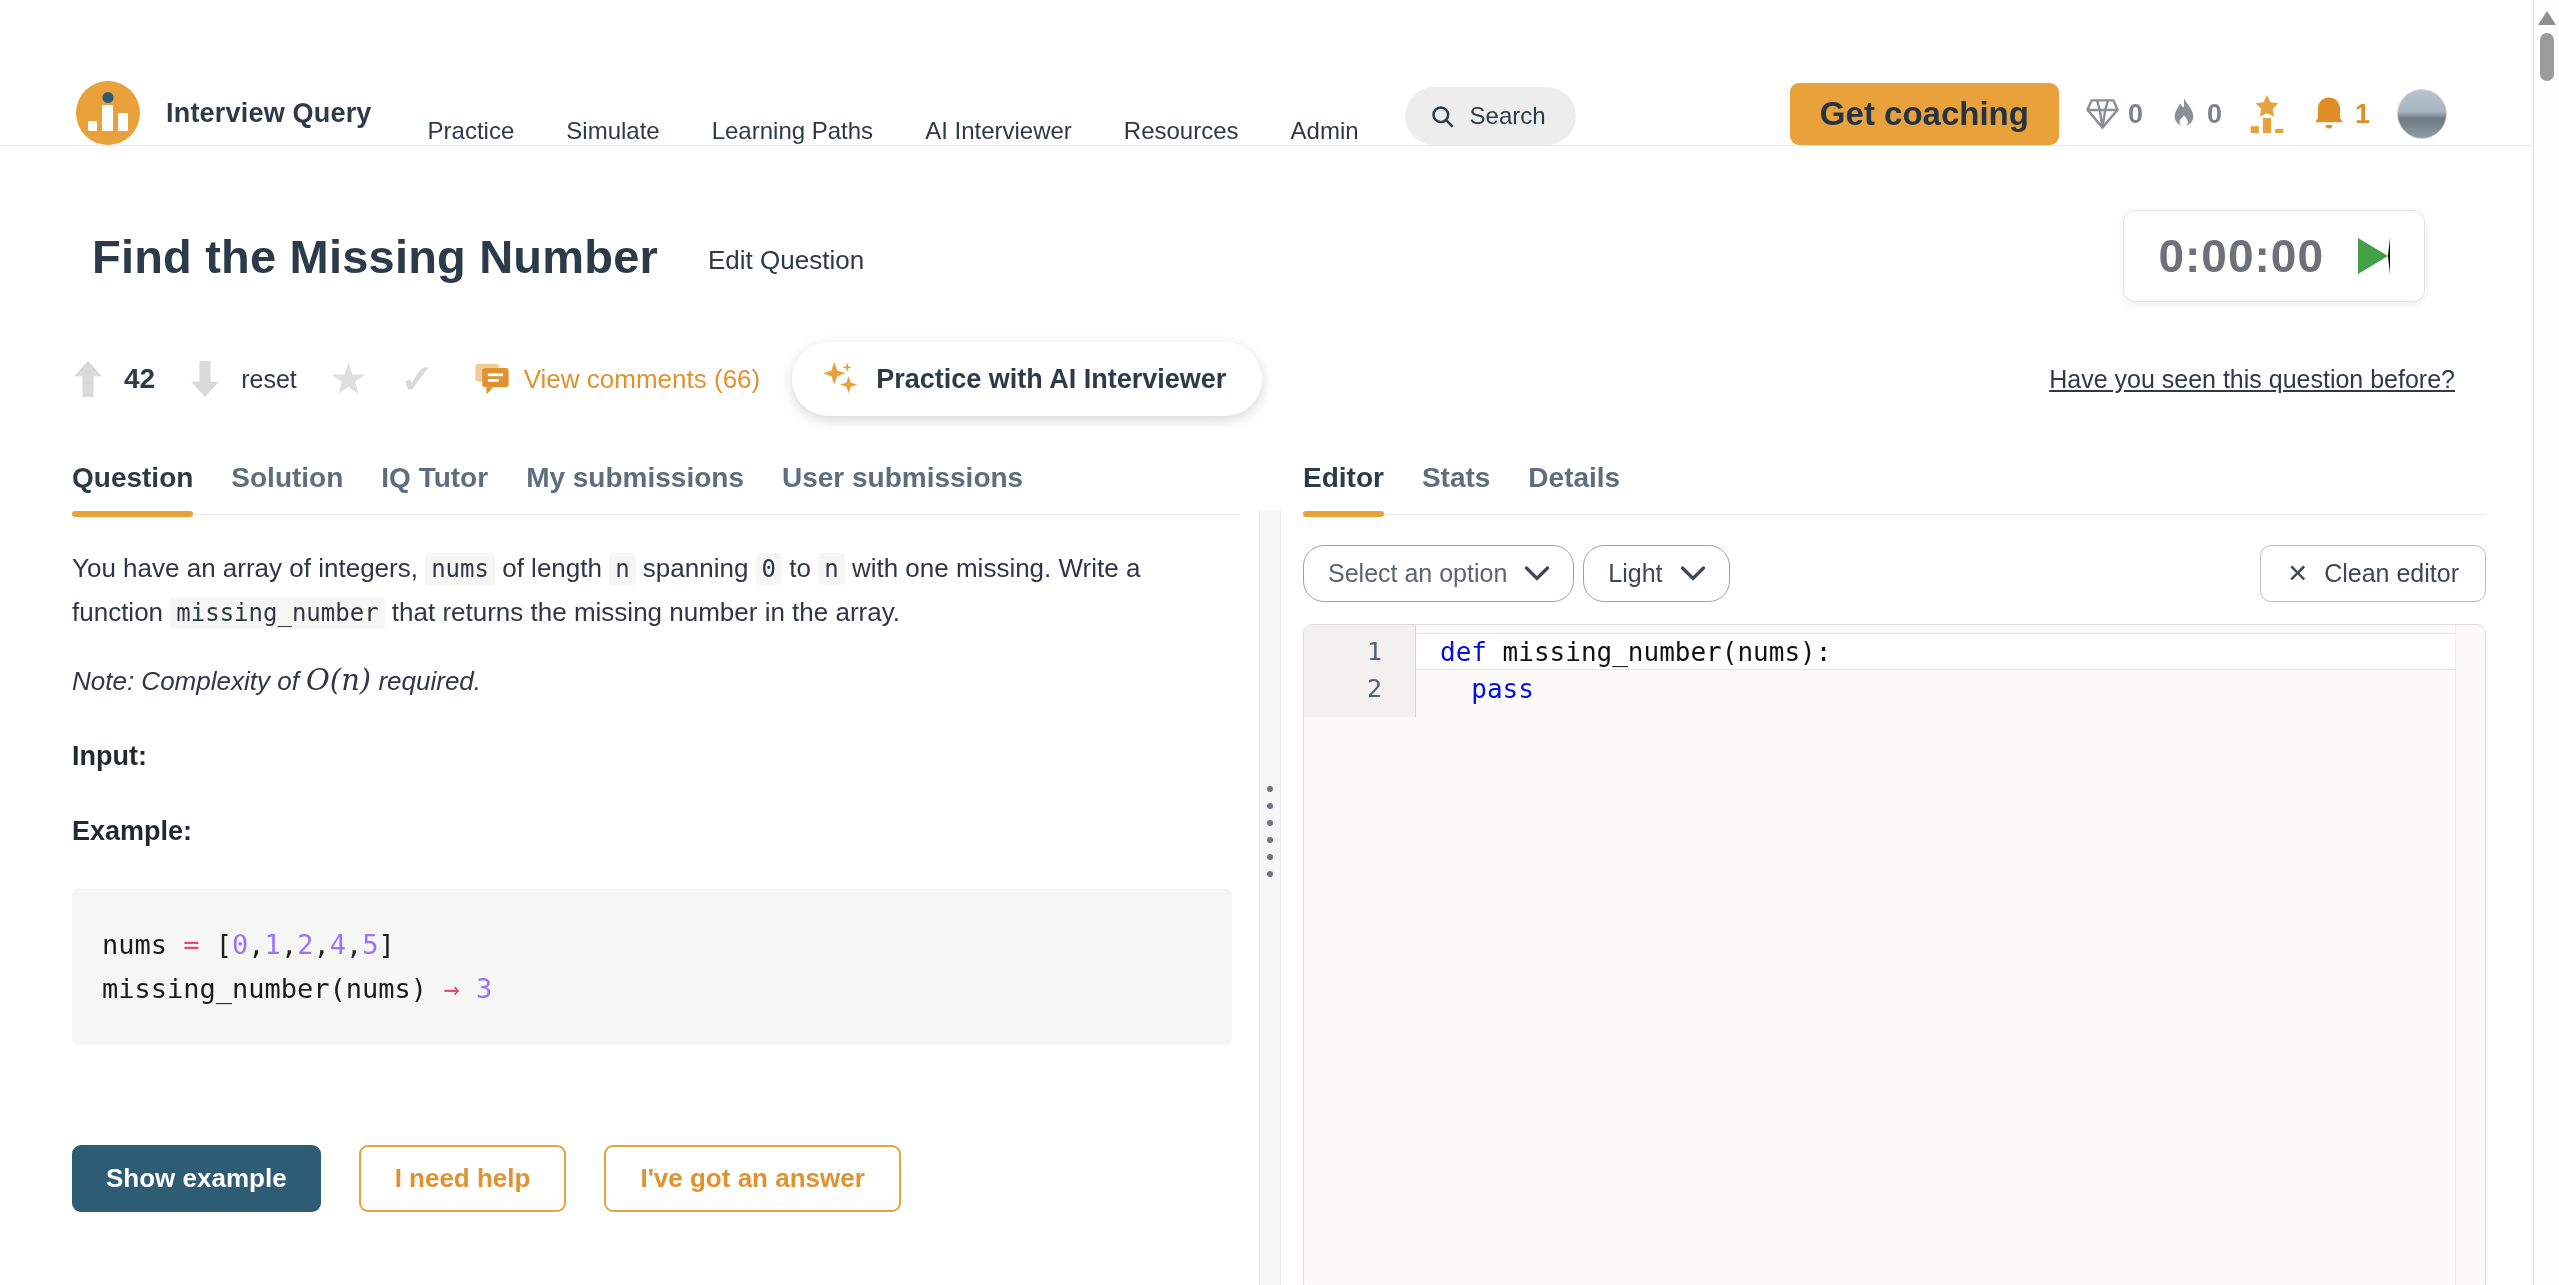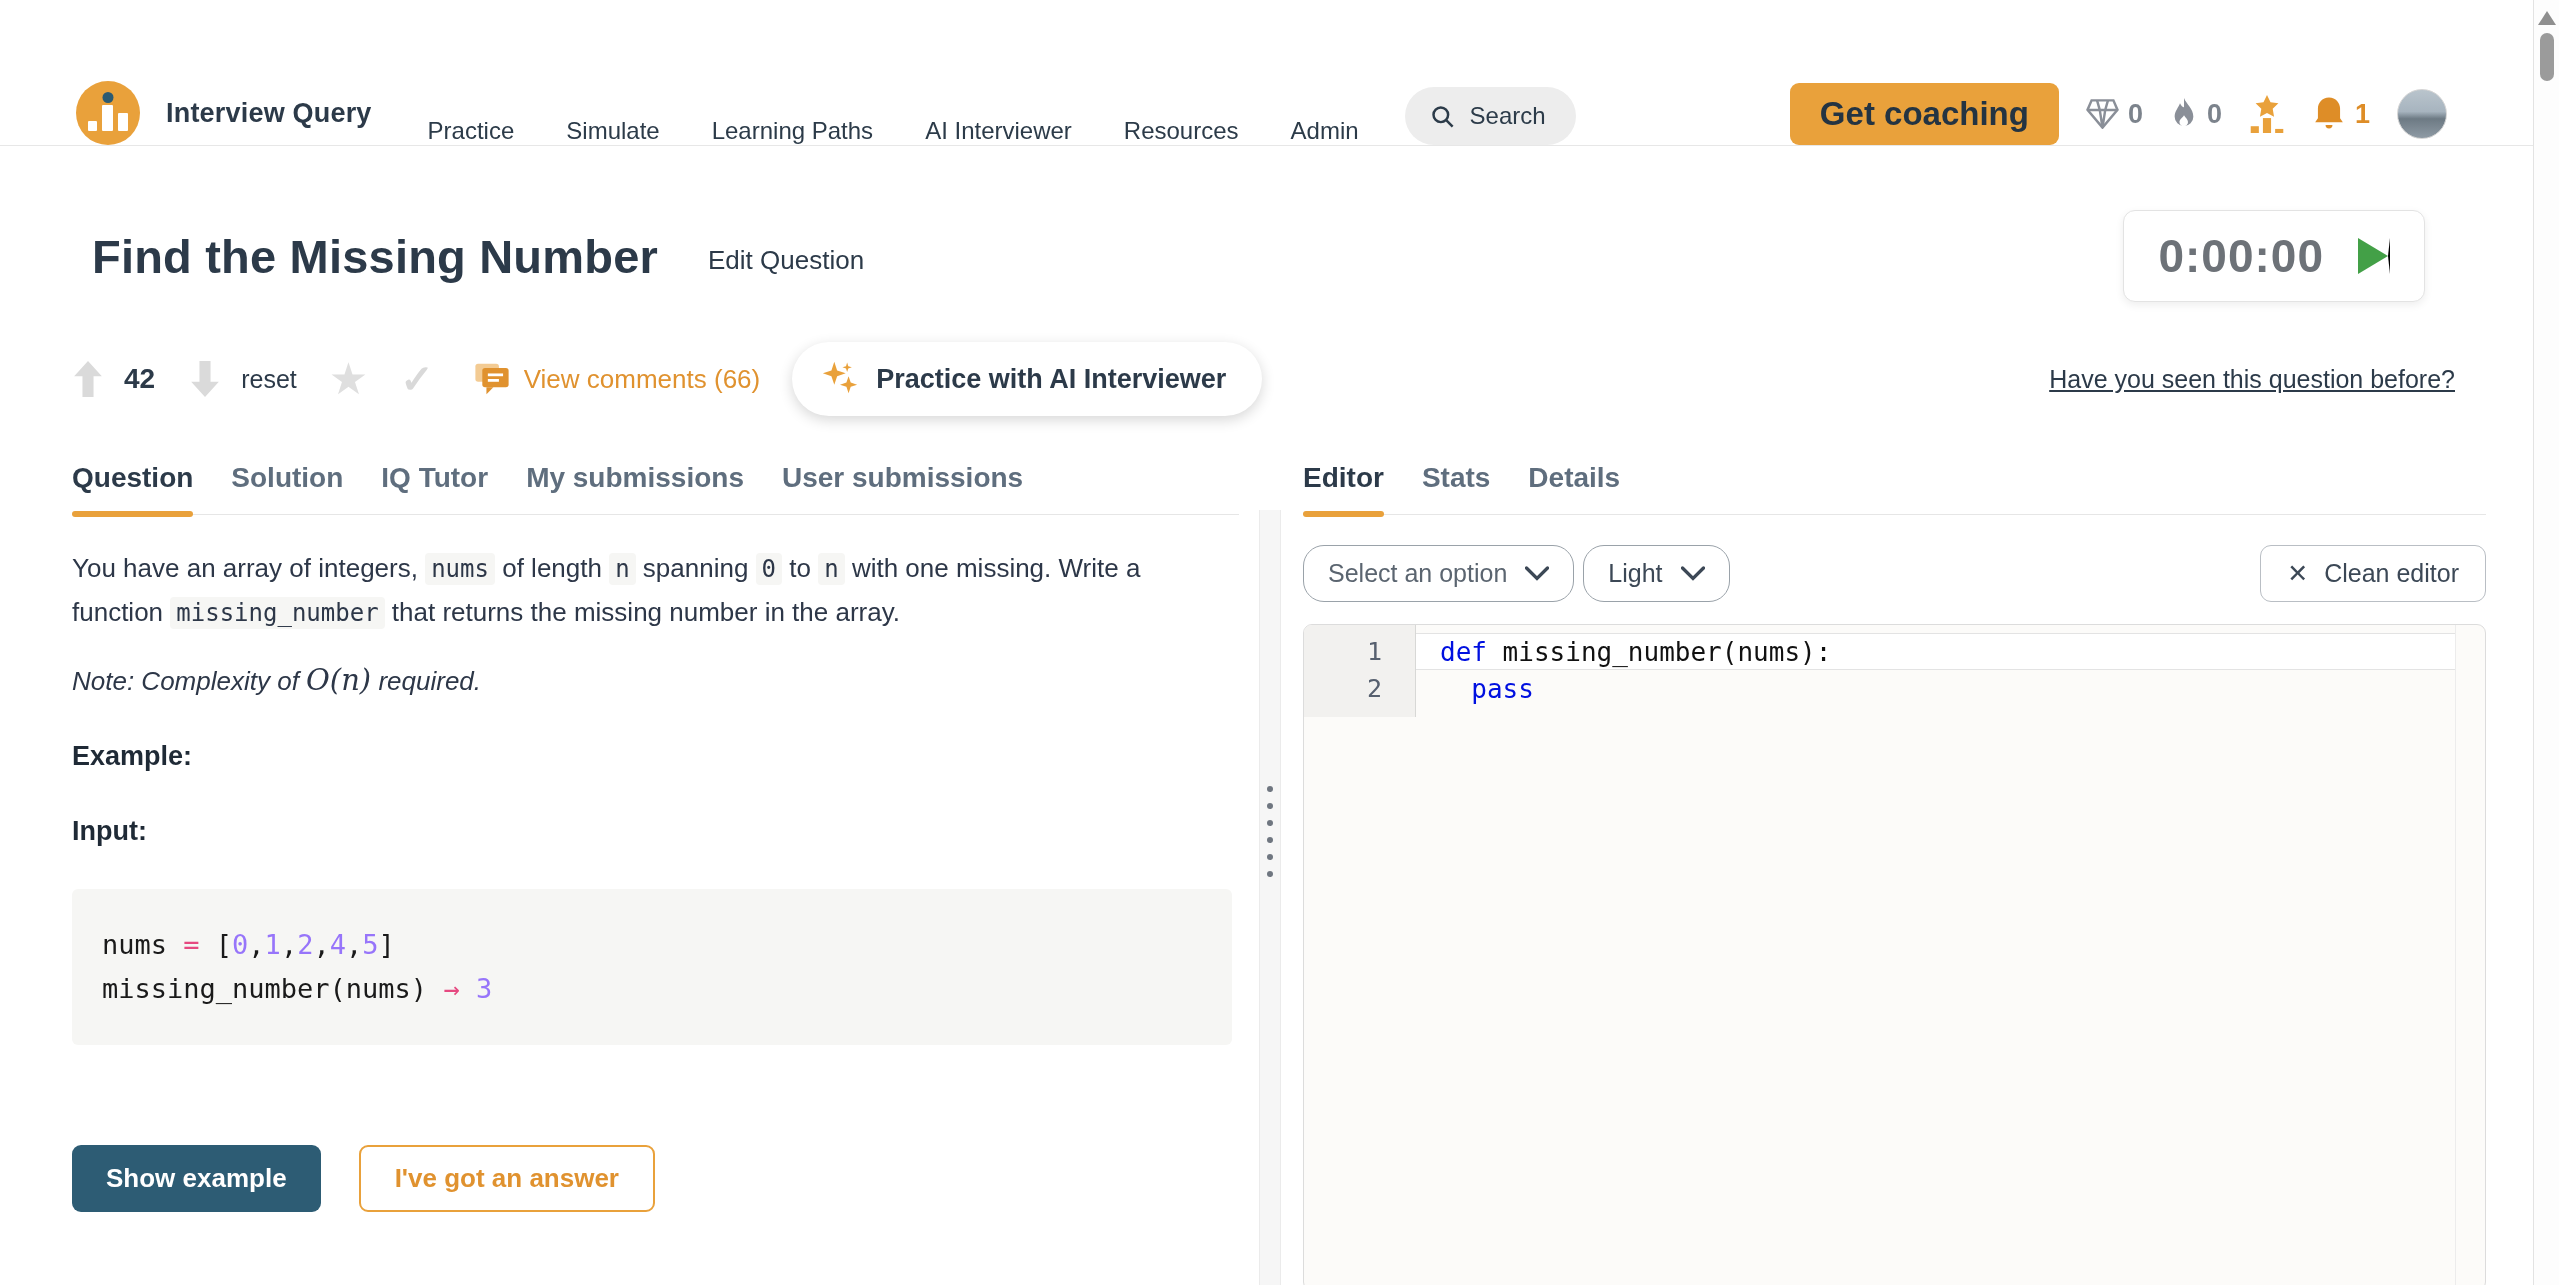--- a/index.html
+++ b/index.html
@@ -279,30 +279,31 @@
         <span class="tab">Solution</span>
         <span class="tab">IQ Tutor</span>
         <span class="tab">My submissions</span>
         <span class="tab">User submissions</span>
       </div>
 
       <p class="q-body"><span>You have an array of integers, </span><span class="inline-code">nums</span><span> of length </span><span class="inline-code">n</span><span> spanning </span><span class="inline-code">0</span><span> to </span><span class="inline-code">n</span><span> with one missing. Write a function </span><span class="inline-code">missing_number</span><span> that returns the missing number in the array.</span></p>
 
       <p class="q-note"><span>Note: Complexity of </span><span class="math">O(n)</span><span> required.</span></p>
 
+      <p class="q-heading">Input:</p>
       <p class="q-heading">Example:</p>
-      <p class="q-heading">Input:</p>
 
       <div class="code-block">
         <div><span>nums</span><span class="tok-op"> = </span><span>[</span><span class="tok-num">0</span><span>,</span><span class="tok-num">1</span><span>,</span><span class="tok-num">2</span><span>,</span><span class="tok-num">4</span><span>,</span><span class="tok-num">5</span><span>]</span></div>
         <div><span>missing_number(nums) </span><span class="tok-op">→</span><span class="tok-num"> 3</span></div>
       </div>
 
       <div class="actions">
         <button class="btn-primary">Show example</button>
+        <button class="btn-outline">I need help</button>
         <button class="btn-outline">I've got an answer</button>
       </div>
     </section>
 
     <div class="divider-strip">
       <div class="divider-dots">
         <i></i>
           <i></i>
           <i></i>
           <i></i>

